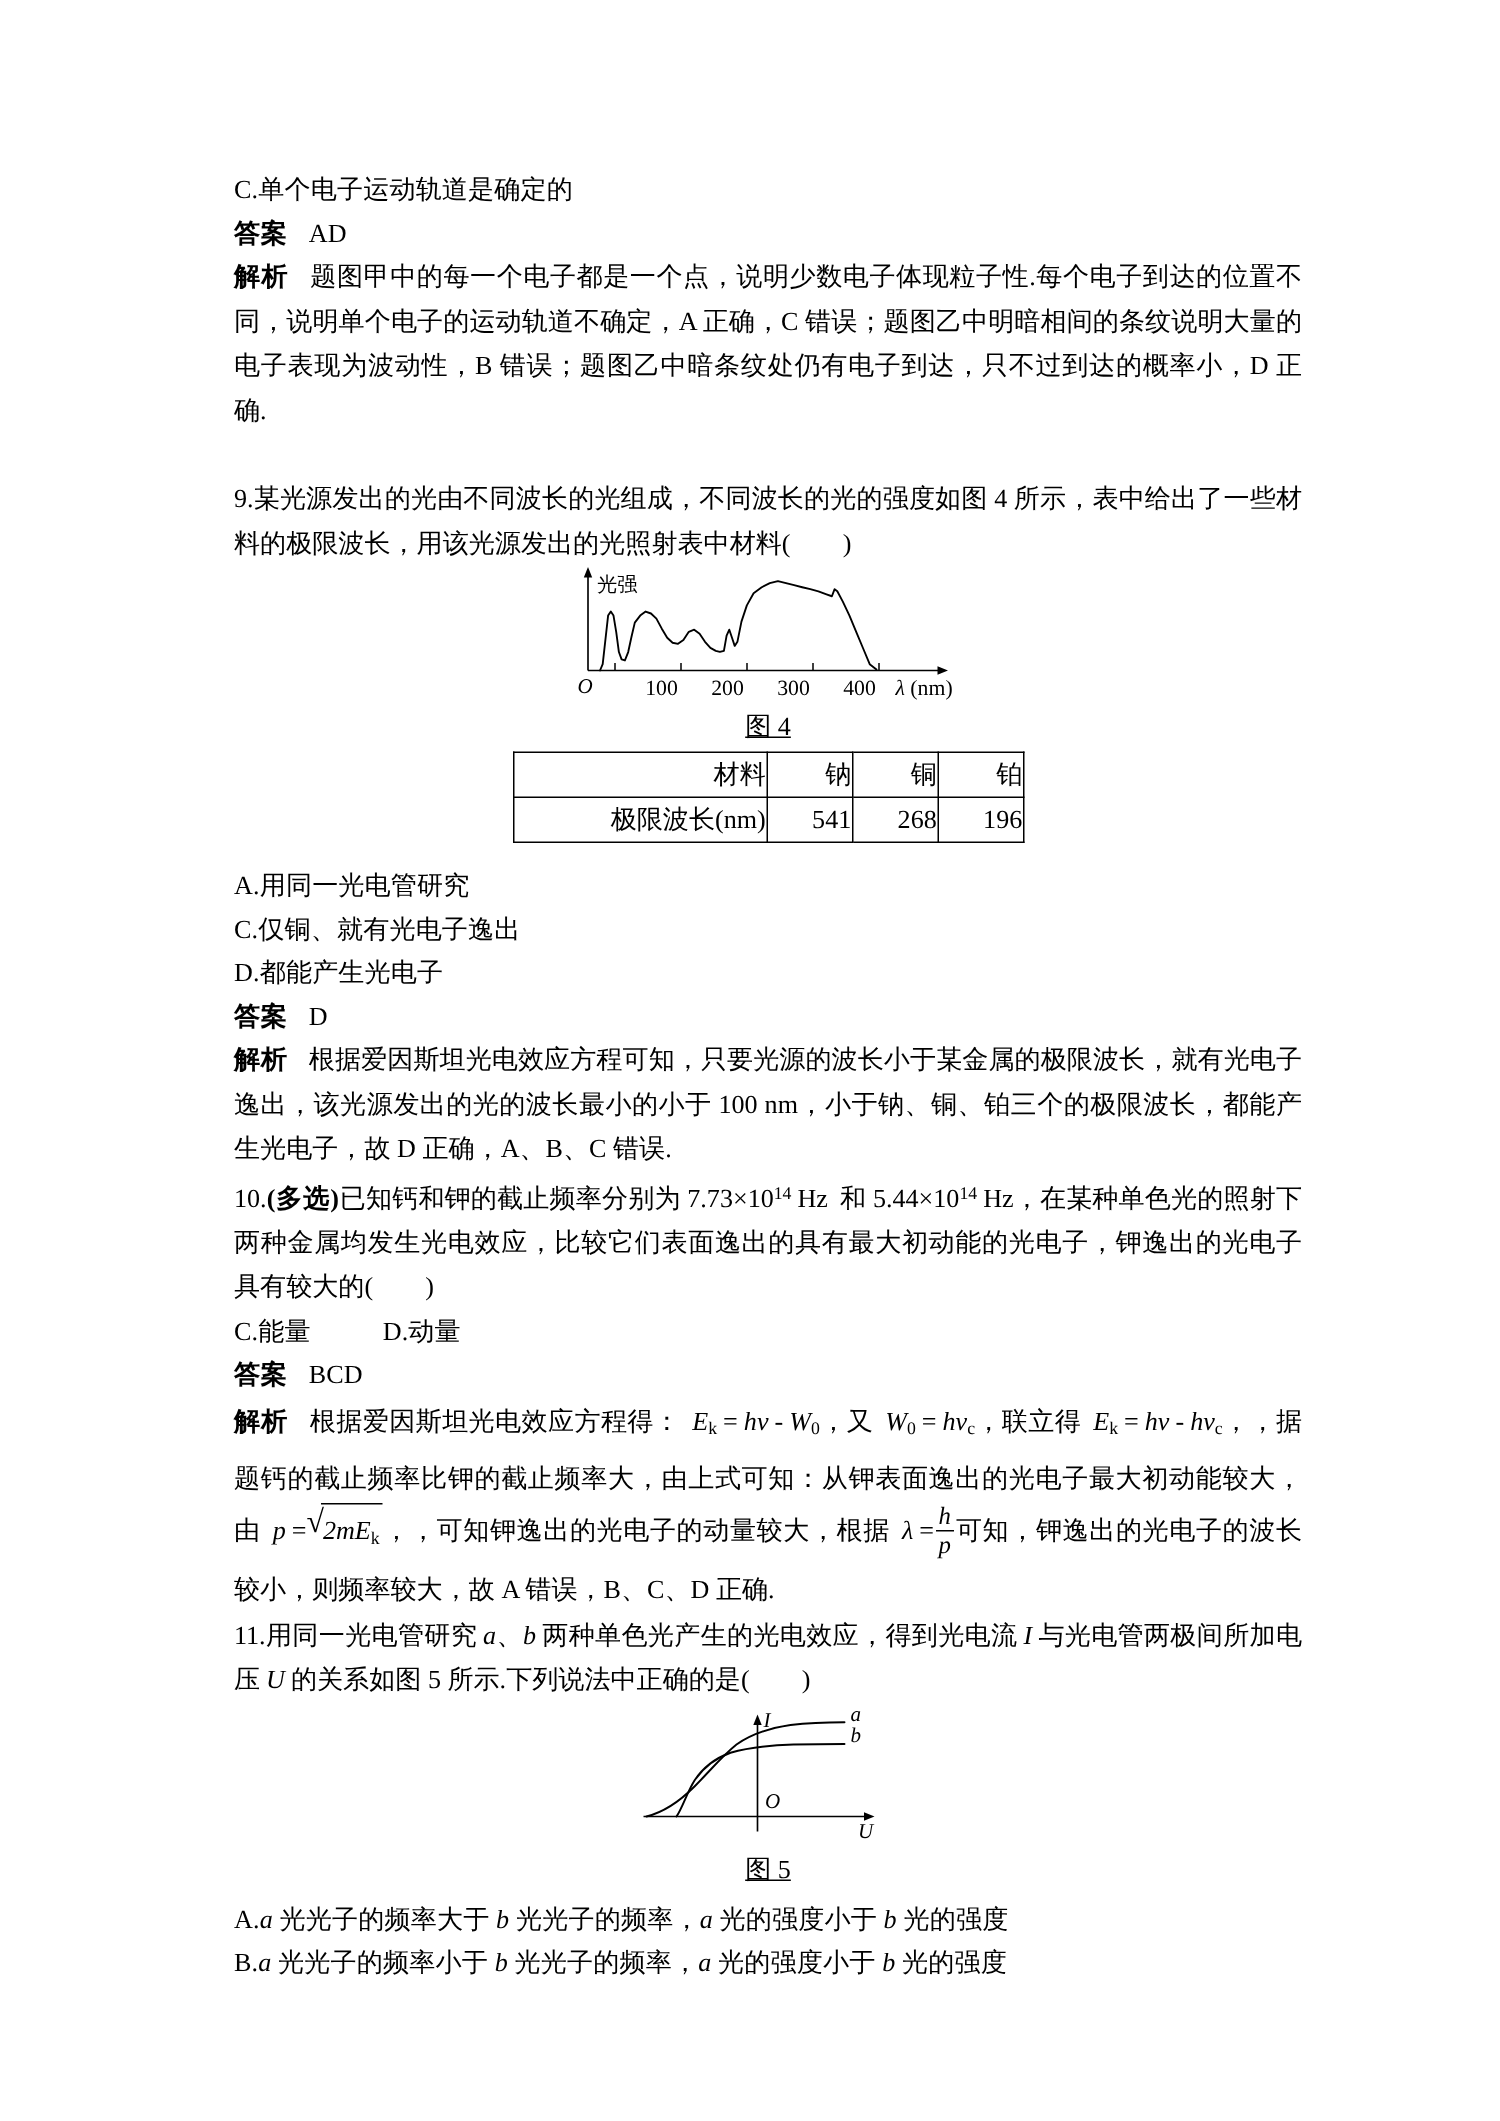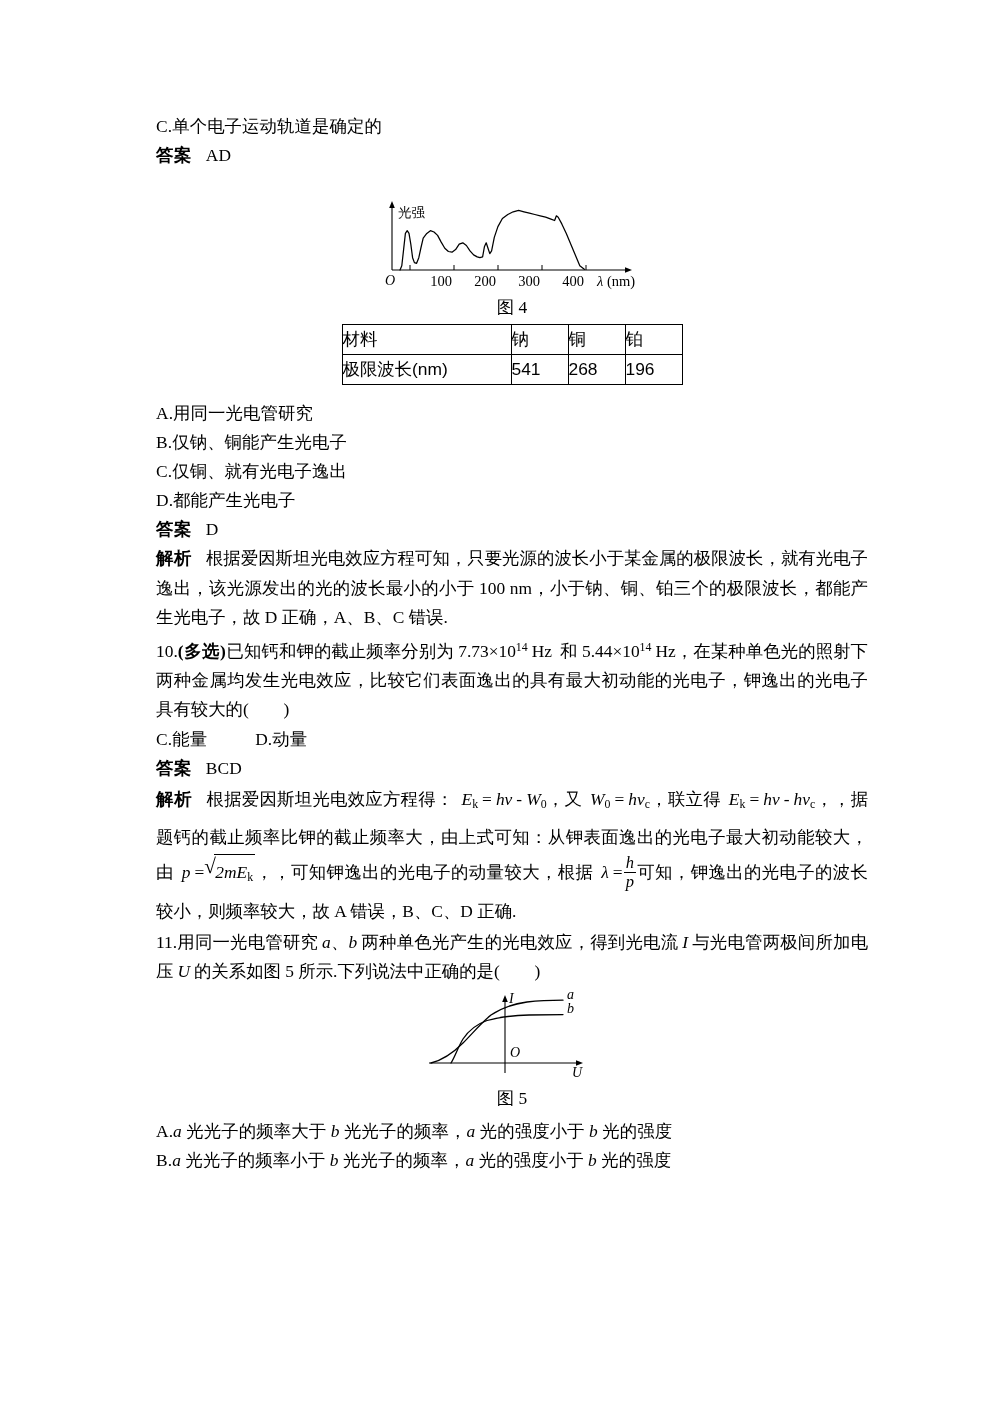--- a/index.html
+++ b/index.html
@@ -93,34 +93,35 @@
     width: 280px;
     height: 92px;
     margin: 0 auto;
   }
   .fig4 svg { display: block; }
   .fig-cap {
     text-align: center;
     font-size: 17.4px;
     line-height: 26px;
     margin-top: 2px;
+    text-decoration: underline;
   }
 
   
   .tbl-wrap { display: flex; justify-content: center; margin-top: 4px; }
   table.materials {
     border-collapse: collapse;
     font-size: 17.4px;
   }
   table.materials td {
     border: 1.2px solid #000;
-    text-align: left;
+    text-align: right;
     padding: 2px 0 3px 0;
     height: 24px;
-    font-family: Liberation Sans, sans-serif;
+    font-family: Liberation Serif, serif;
   }
   table.materials td.c0 { width: 168px; }
   table.materials td.cN { width: 56px; }
 
   
   .fig5 {
     position: relative;
     width: 190px;
     height: 96px;
     margin: 0 auto;
@@ -130,23 +131,29 @@
 </head>
 <body>
 
 <div class="page">
   <div class="content">
 
     <div class="line">C.单个电子运动轨道是确定的</div>
     <div class="line">
       <span class="lbl">答案</span><span class="lbl-gap"></span><span>AD</span>
     </div>
+    <div class="para">
+      <span class="lbl">解析</span><span class="lbl-gap"></span><span>题图甲中的每一个电子都是一个点，说明少数电子体现粒子性.每个电子到达的位置不同，说明单个电子的运动轨道不确定，A 正确，C 错误；题图乙中明暗相间的条纹说明大量的电子表现为波动性，B 错误；题图乙中暗条纹处仍有电子到达，只不过到达的概率小，D 正确.</span>
+    </div>
 
     <div class="blk-gap-lg"></div>
 
+    <div class="para">
+      <span>9.</span><span>某光源发出的光由不同波长的光组成，不同波长的光的强度如图 4 所示，表中给出了一些材料的极限波长，用该光源发出的光照射表中材料(　　)</span>
+    </div>
 
     <div class="fig-wrap">
       <div class="fig4">
         <svg width="280" height="92" viewBox="0 0 280 92">
 
           <line x1="20" y1="4" x2="20" y2="70" stroke="#000" stroke-width="1.1"></line>
           <polygon points="20,1 17.2,8 22.8,8" fill="#000"></polygon>
 
           <line x1="20" y1="70" x2="256" y2="70" stroke="#000" stroke-width="1.1"></line>
           <polygon points="260,70 253,67.2 253,72.8" fill="#000"></polygon>
@@ -189,21 +196,20 @@
           <td class="cN">268</td>
           <td class="cN">196</td>
         </tr>
       </tbody>
         </table>
     </div>
 
     <div class="blk-gap-md"></div>
 
     <div class="line">A.用同一光电管研究</div>
-    <div class="line">B.仅钠、铜能产生光电子</div>
     <div class="line">C.仅铜、就有光电子逸出</div>
     <div class="line">D.都能产生光电子</div>
     <div class="line">
       <span class="lbl">答案</span><span class="lbl-gap"></span><span>D</span>
     </div>
     <div class="para">
       <span class="lbl">解析</span><span class="lbl-gap"></span><span>根据爱因斯坦光电效应方程可知，只要光源的波长小于某金属的极限波长，就有光电子逸出，该光源发出的光的波长最小的小于 100 nm，小于钠、铜、铂三个的极限波长，都能产生光电子，故 D 正确，A、B、C 错误.</span>
     </div>
 
     <div class="para">

